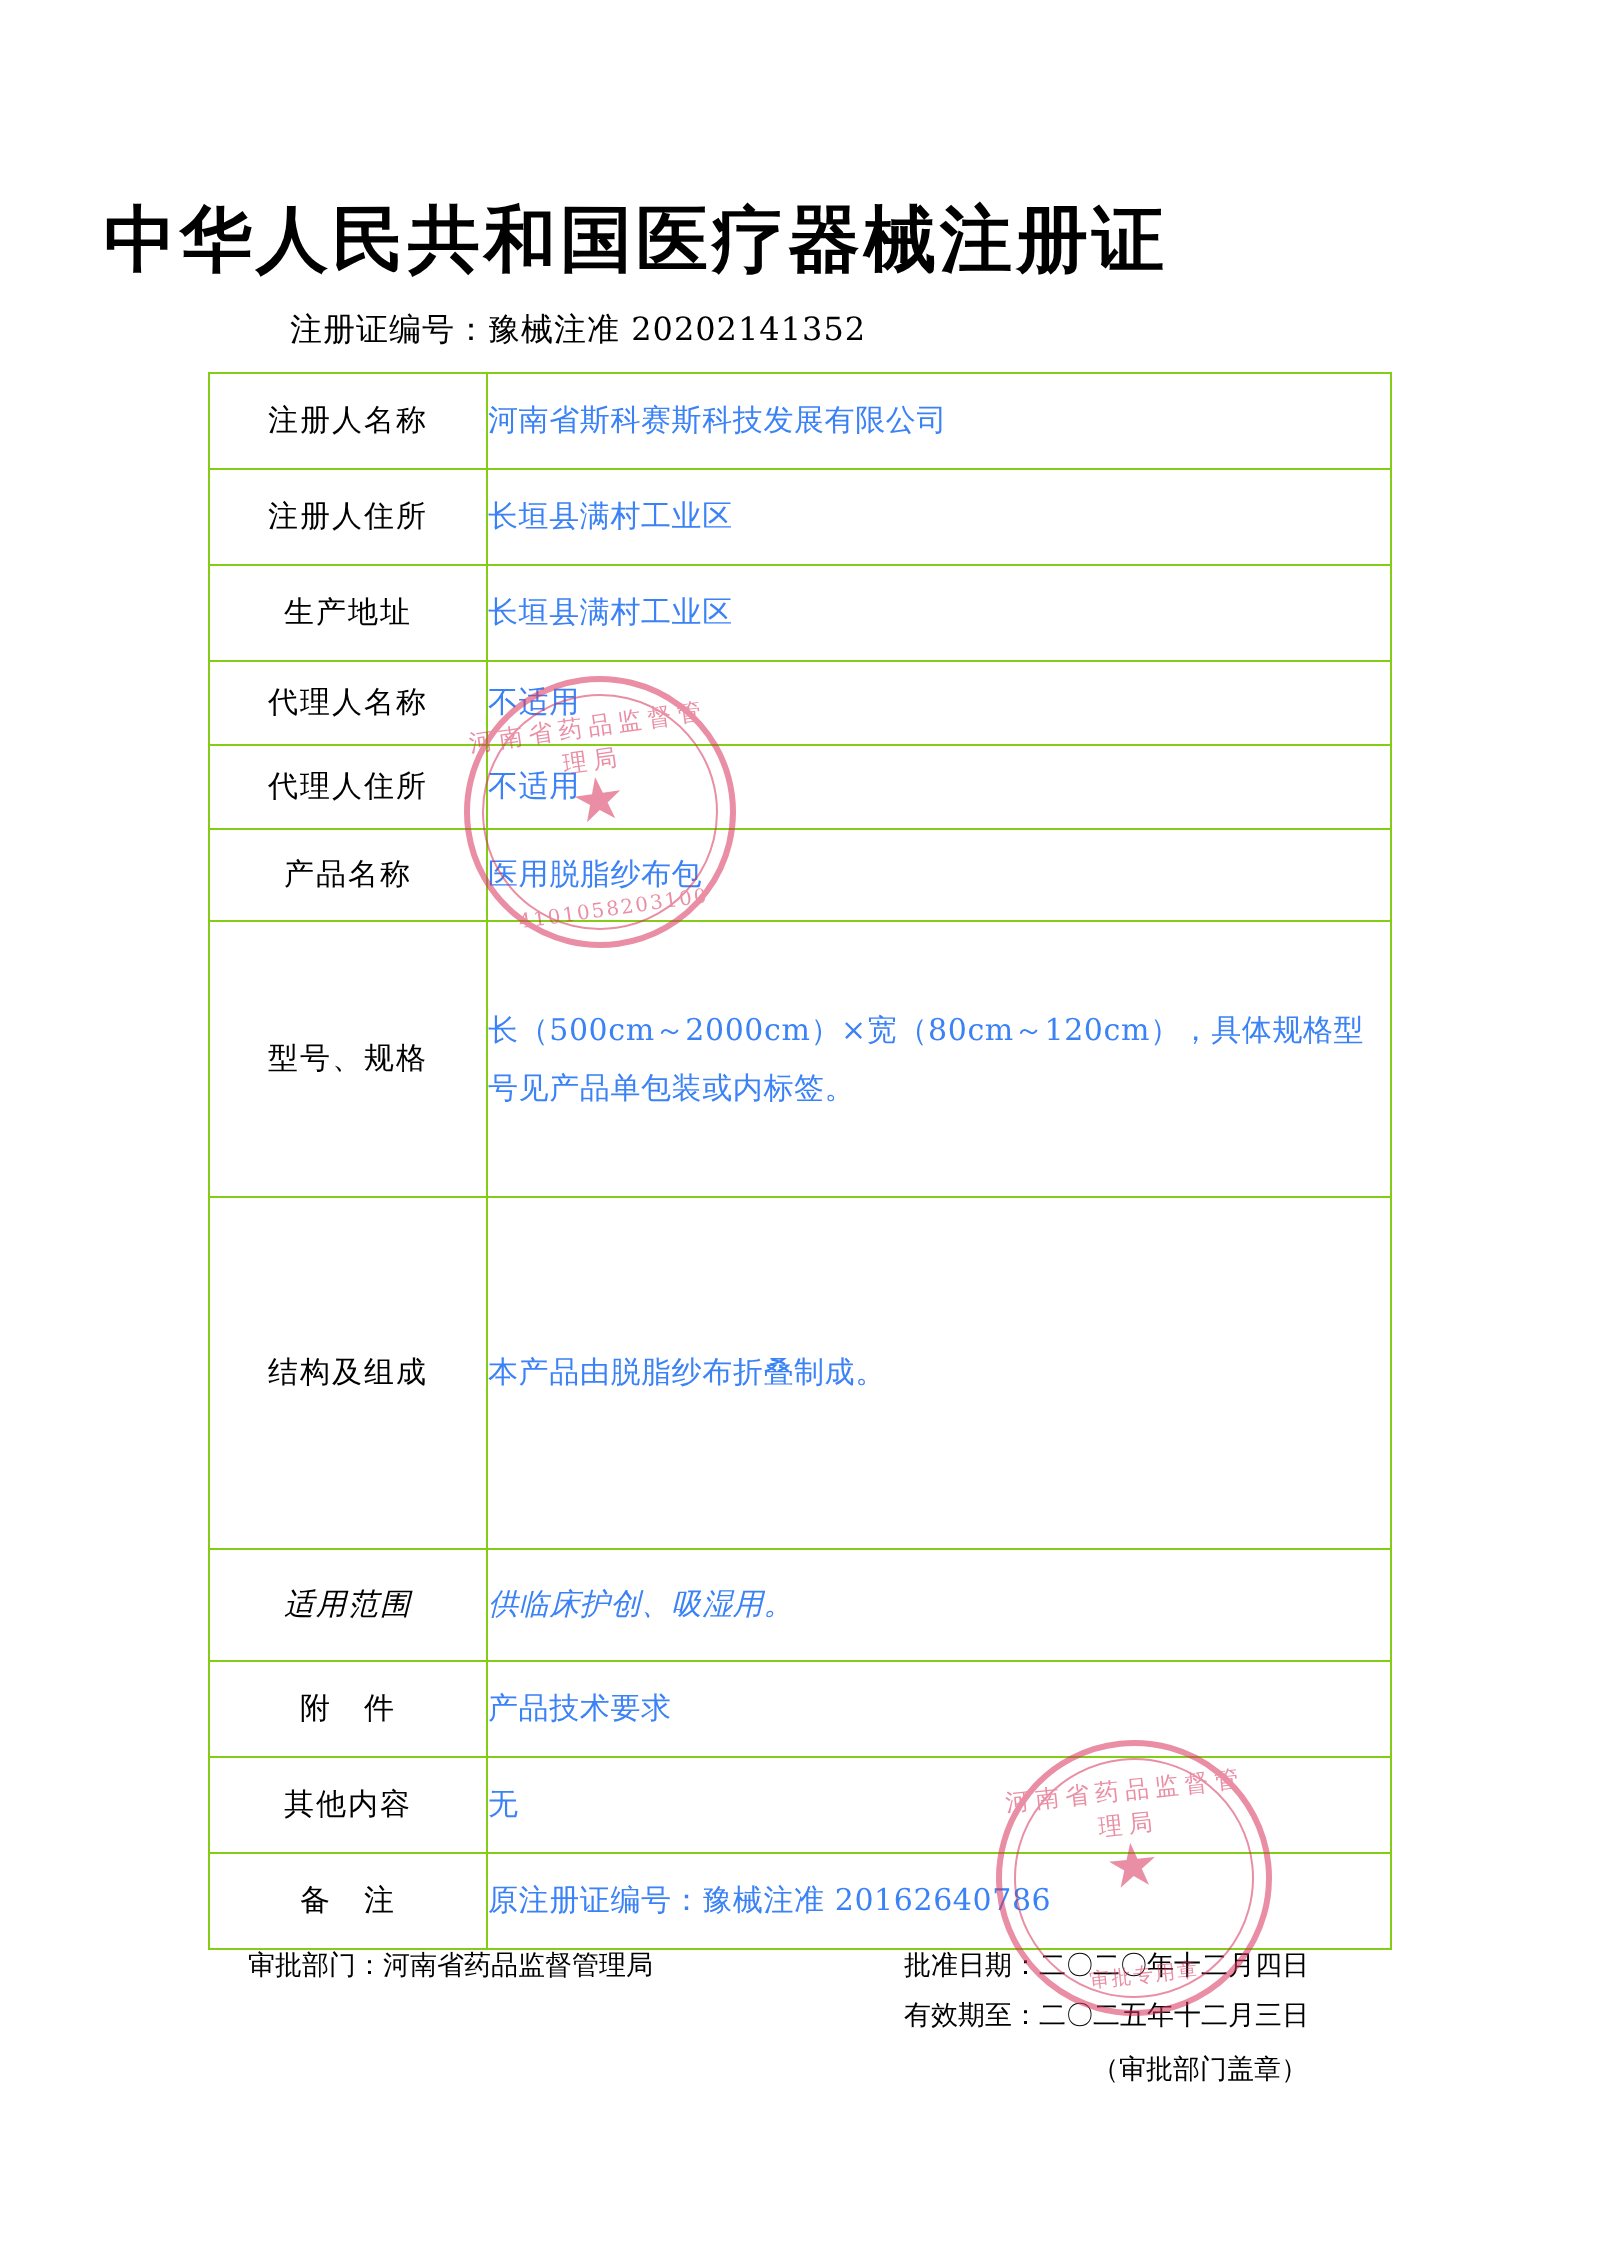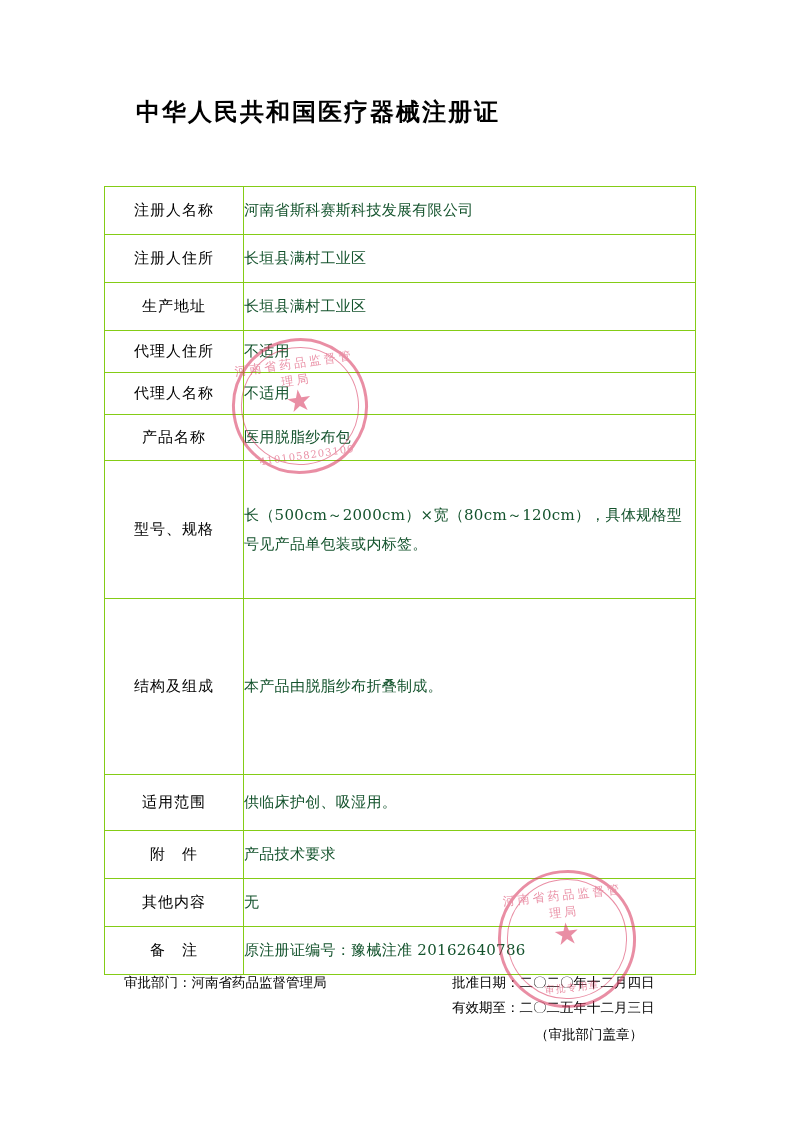--- a/index.html
+++ b/index.html
@@ -24,21 +24,21 @@
   }
 
   .doc-title {
     position: absolute;
     left: 0;
     top: 96px;
     width: 636px;
     text-align: center;
     font-family: Liberation Sans, sans-serif;
     font-weight: bold;
-    font-size: 24px;
+    font-size: 36px;
     letter-spacing: 2px;
     color: #000;
   }
 
   .reg-number {
     position: absolute;
     left: 145px;
     top: 155px;
     font-family: "DejaVu Serif", "Liberation Serif", serif;
     font-size: 16px;
@@ -65,32 +65,32 @@
     text-align: center;
     font-family: "DejaVu Serif", "Liberation Serif", serif;
     font-size: 15px;
     color: #000;
     letter-spacing: 1px;
     padding: 0 4px;
   }
   .val {
     font-family: "DejaVu Serif", "Liberation Serif", serif;
     font-size: 15px;
-    color: #14532d;
+    color: #3b82f6;
     padding: 6px 10px 6px 12px;
     line-height: 1.9;
     letter-spacing: 0.3px;
   }
 
   .r-h48 { height: 48px; }
   .r-h46 { height: 46px; }
   .r-h42 { height: 42px; }
   .r-h130 { height: 138px; }
   .r-h170 { height: 176px; }
-  .r-h58 { height: 56px; }
+  .r-h58 { height: 56px; font-style: italic; }
 
   .footer {
     position: absolute;
     left: 104px;
     top: 974px;
     width: 592px;
     font-family: "DejaVu Serif", "Liberation Serif", serif;
     font-size: 13.5px;
     color: #000;
   }
@@ -102,21 +102,21 @@
   }
   .footer .dates {
     position: absolute;
     left: 348px;
     top: 0;
     white-space: nowrap;
   }
   .footer .dates div { margin-bottom: 7px; text-align: center; }
   .footer .seal-note {
     position: absolute;
-    left: 431px;
+    left: 442px;
     top: 52px;
     white-space: nowrap;
     text-align: center;
   }
 
   
   .seal {
     position: absolute;
     border-radius: 50%;
     border: 3px solid #d8335b;
@@ -165,41 +165,42 @@
     transform: rotate(-6deg);
   }
 </style>
 </head>
 <body>
 
 <div class="page">
 
   <div class="doc-title">中华人民共和国医疗器械注册证</div>
 
+  <div class="reg-number">注册证编号：豫械注准 20202141352</div>
 
   <table class="table">
     <tbody>
         <tr class="r-h48">
       <td class="lbl">注册人名称</td>
       <td class="val">河南省斯科赛斯科技发展有限公司</td>
     </tr>
     <tr class="r-h48">
       <td class="lbl">注册人住所</td>
       <td class="val">长垣县满村工业区</td>
     </tr>
     <tr class="r-h48">
       <td class="lbl">生产地址</td>
       <td class="val">长垣县满村工业区</td>
     </tr>
     <tr class="r-h42">
+      <td class="lbl">代理人名称</td>
+      <td class="val">不适用</td>
+    </tr>
+    <tr class="r-h42">
       <td class="lbl">代理人住所</td>
-      <td class="val">不适用</td>
-    </tr>
-    <tr class="r-h42">
-      <td class="lbl">代理人名称</td>
       <td class="val">不适用</td>
     </tr>
     <tr class="r-h46">
       <td class="lbl">产品名称</td>
       <td class="val">医用脱脂纱布包</td>
     </tr>
     <tr class="r-h130">
       <td class="lbl">型号、规格</td>
       <td class="val">长（500cm～2000cm）×宽（80cm～120cm），具体规格型号见产品单包装或内标签。</td>
     </tr>

